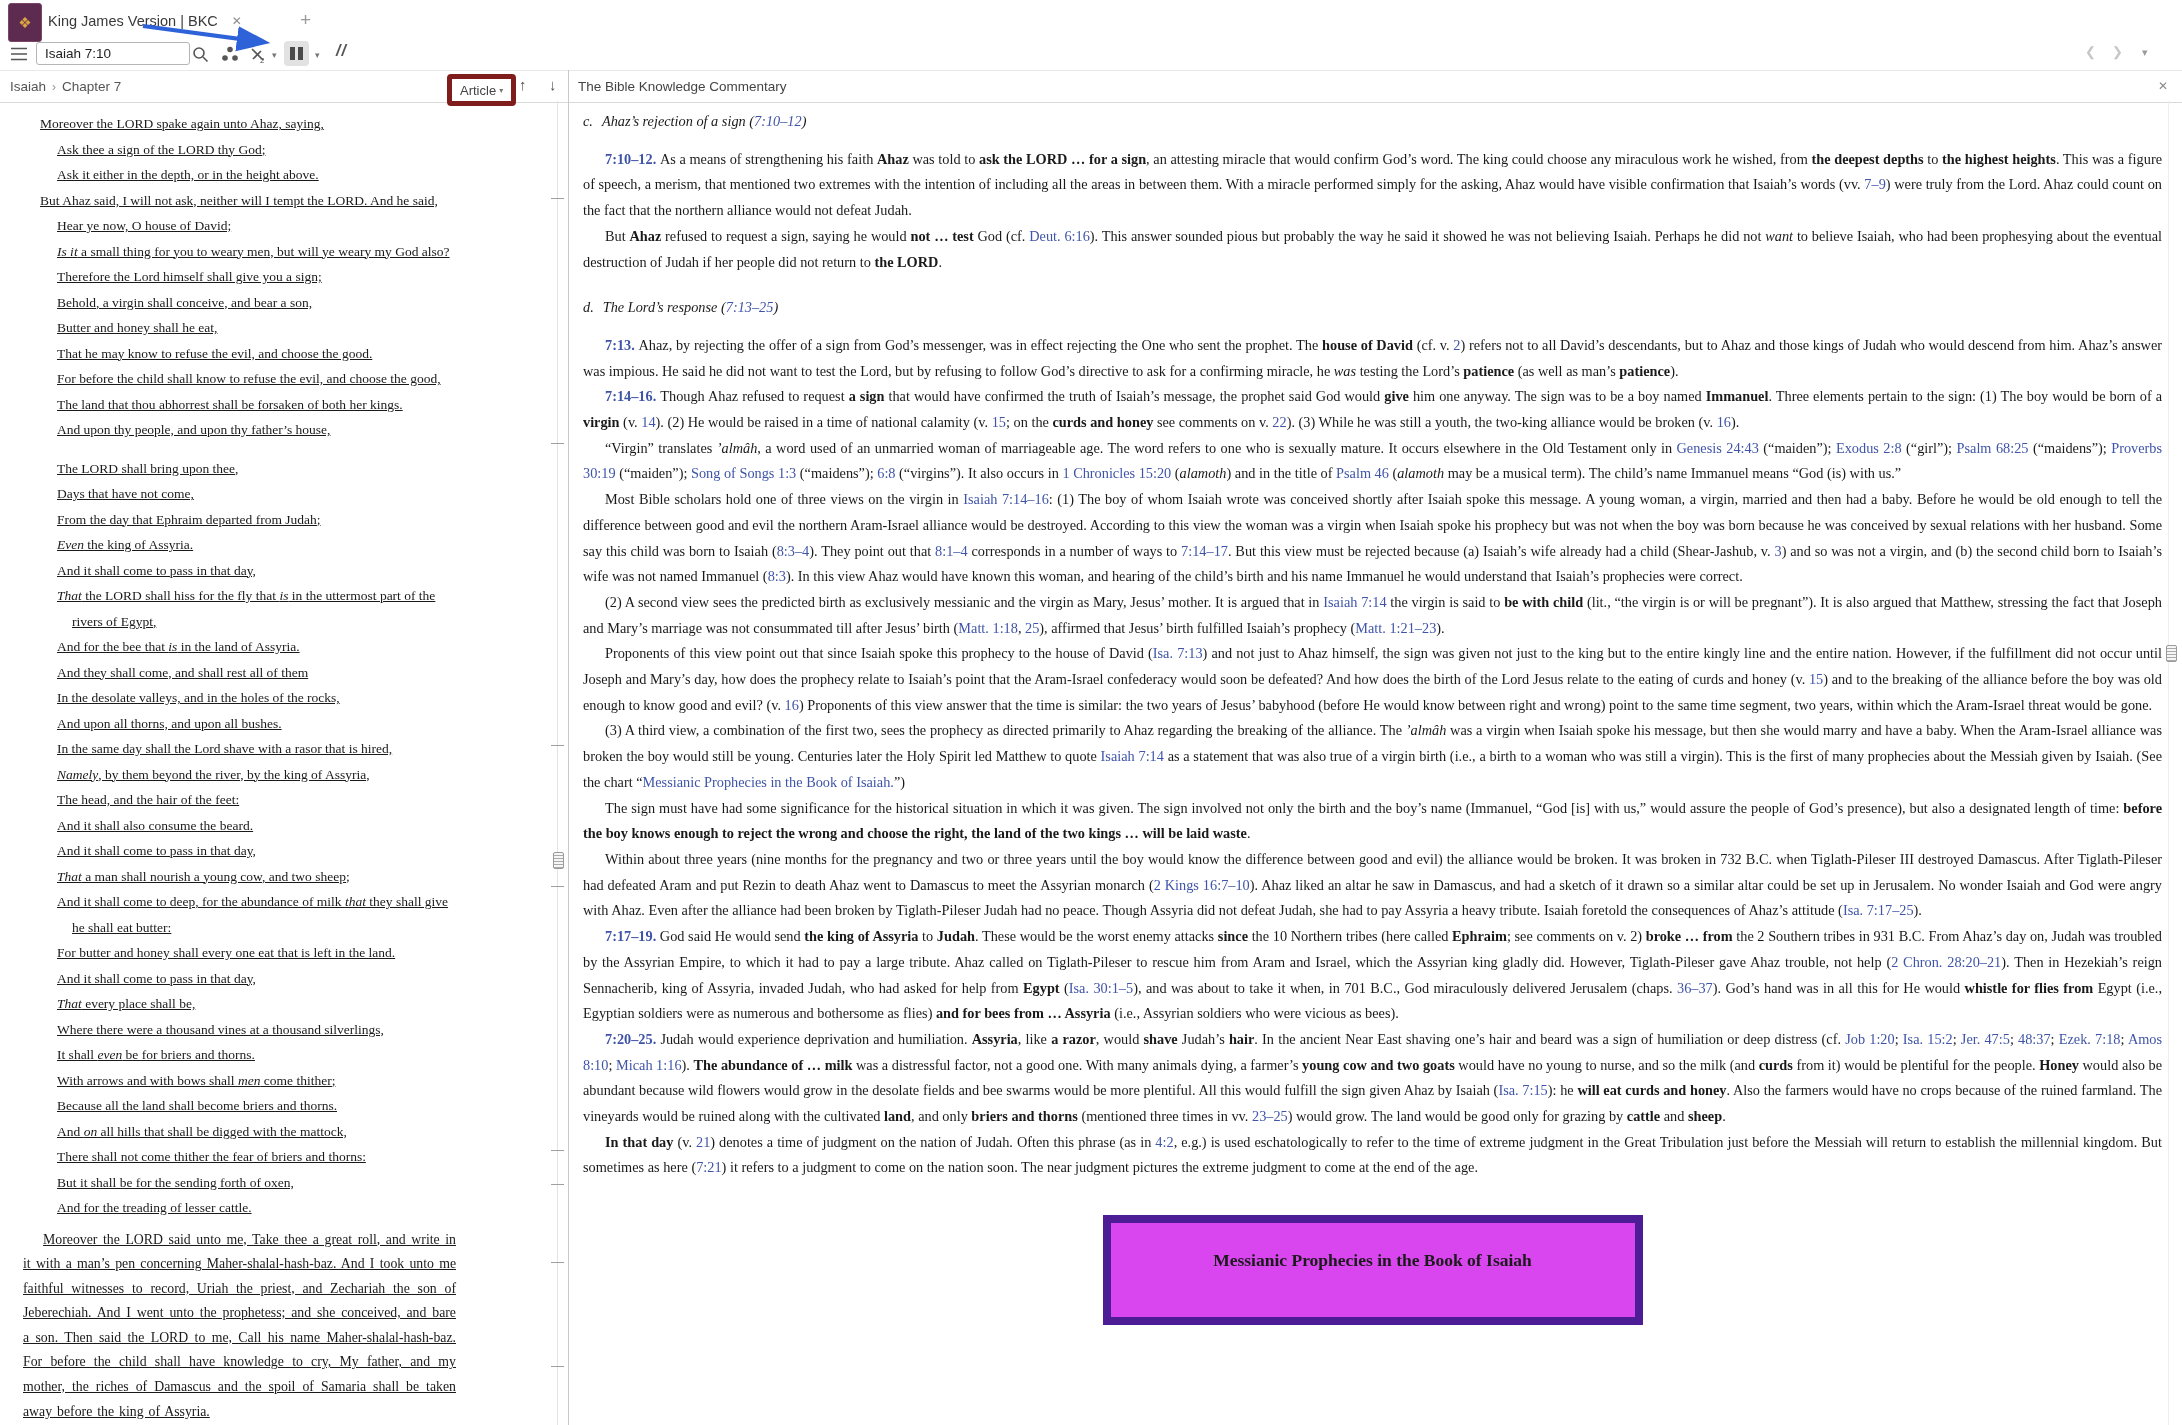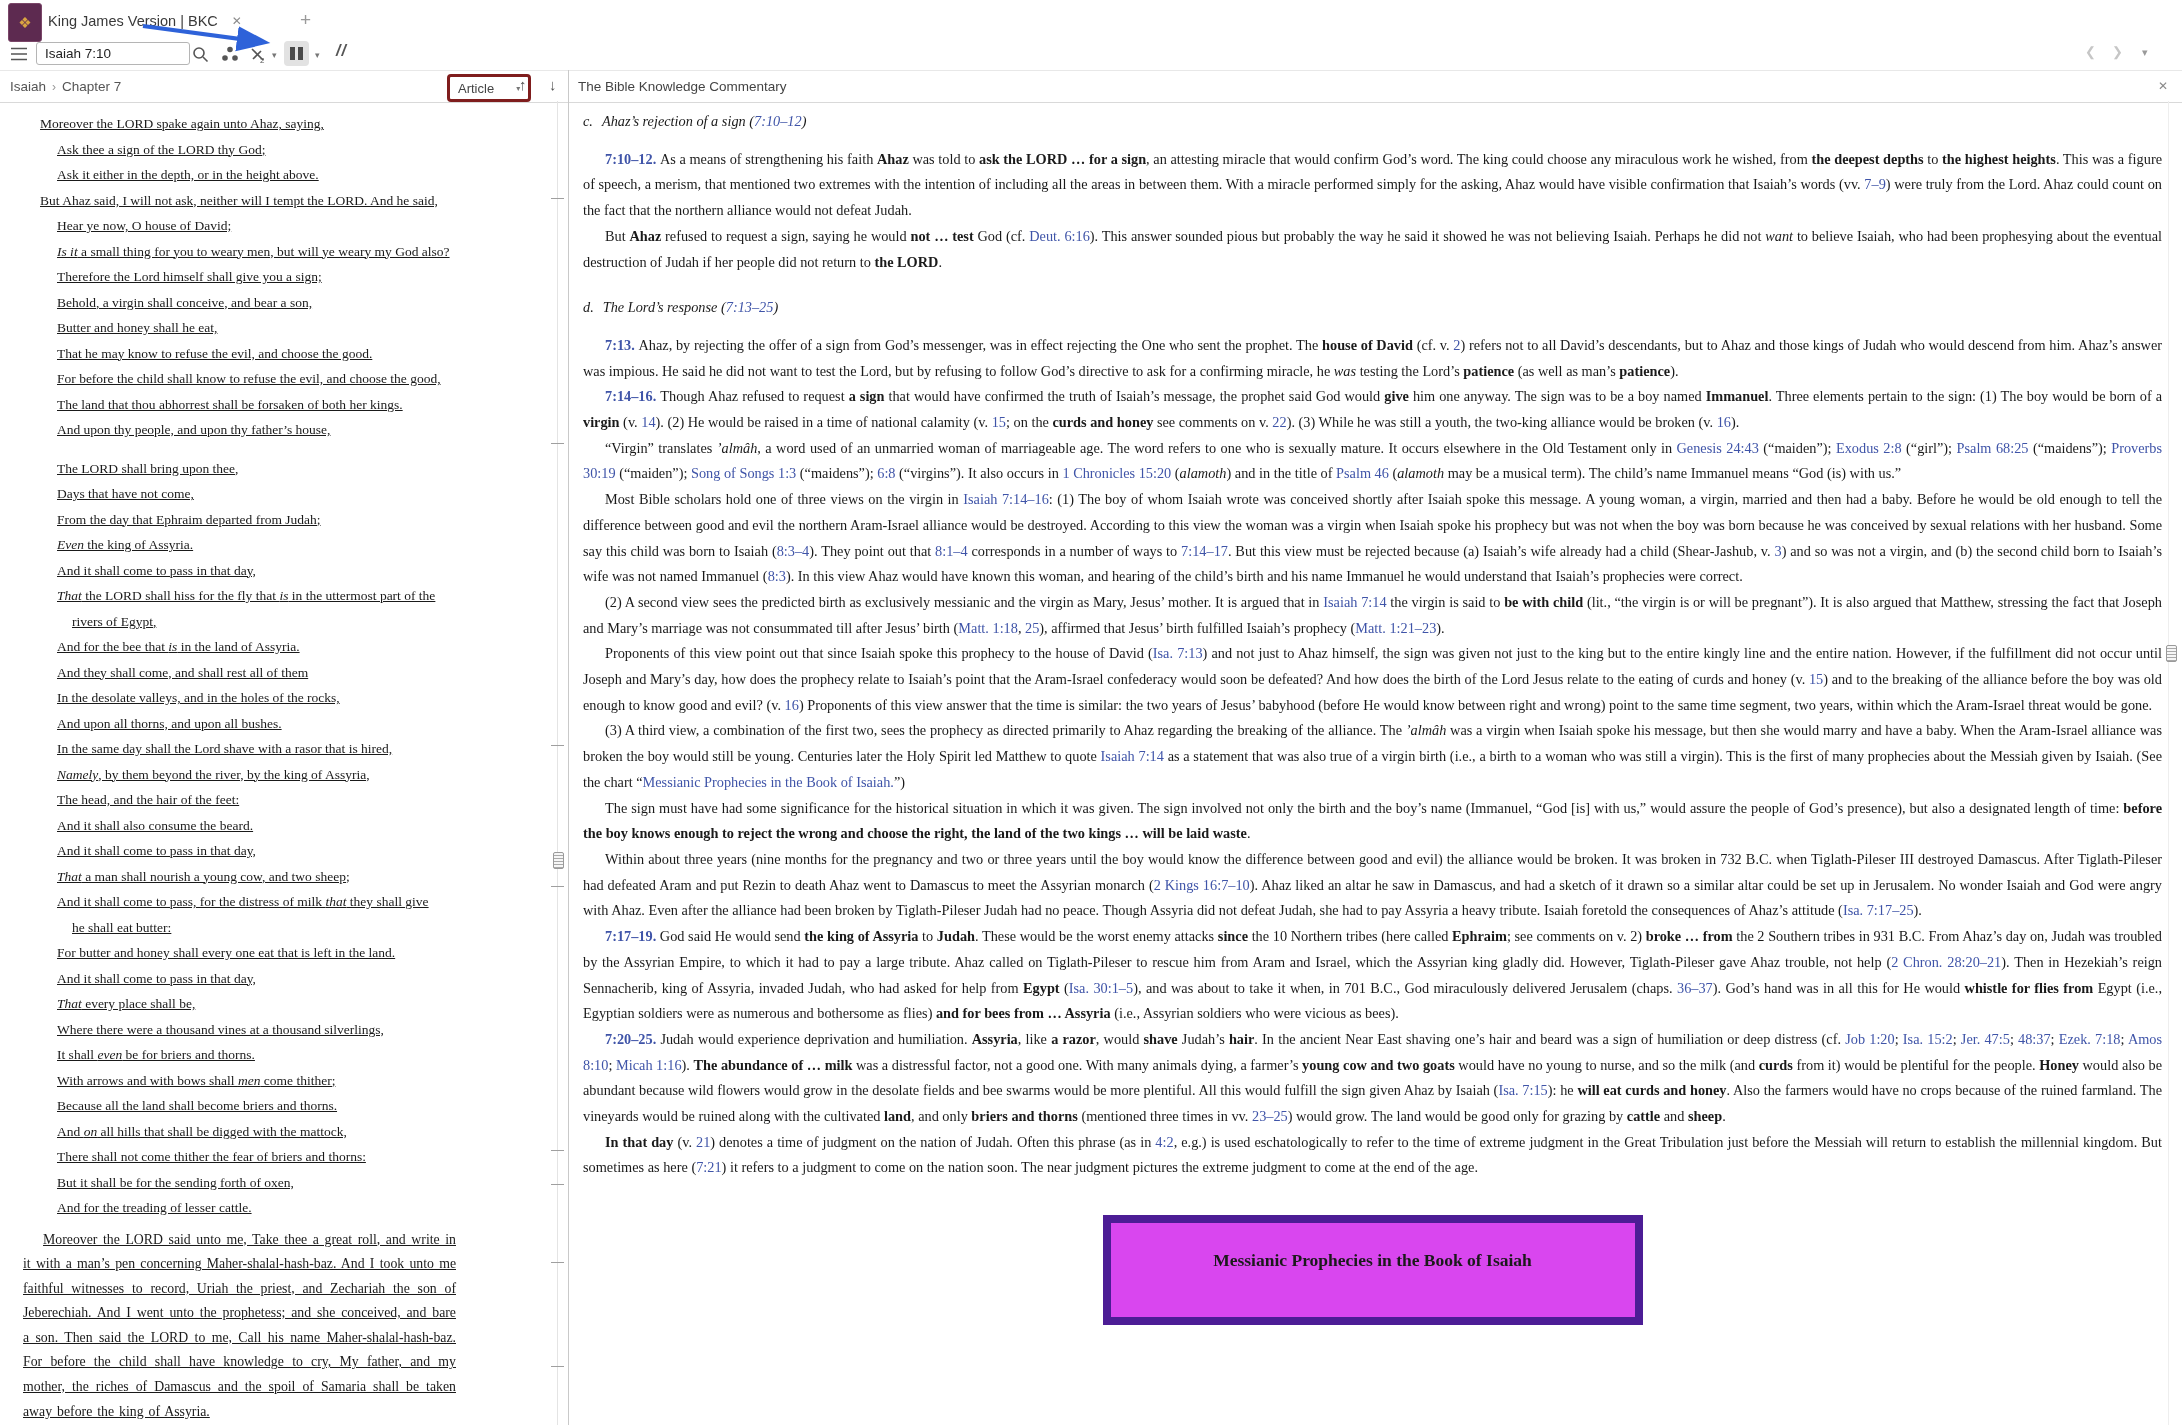--- a/index.html
+++ b/index.html
@@ -36,22 +36,22 @@
   .tb-nav{position:absolute;top:2px;font-size:13px;color:#c6c6c6;}
   .tb-navcaret{position:absolute;top:4px;font-size:11px;color:#9a9a9a;}
 
   .arrow-overlay{position:absolute;left:0;top:0;pointer-events:none;z-index:30;}
 
   
   .headers{position:absolute;left:0;top:70px;width:2182px;height:31px;border-top:1px solid #e8e8e8;
            border-bottom:1px solid #d9d9d9;font-size:13.5px;color:#555;}
   .crumb{position:absolute;left:10px;top:8px;}
   .crumb .sep{color:#999;margin:0 6px;font-size:12px;}
-  .article-btn{position:absolute;left:447px;top:3px;height:22px;border:3px solid #7f1d1d;border-radius:4px;
-               display:flex;align-items:center;padding:0 8px;gap:22px;color:#444;font-size:13px;background:#fff;}
+  .article-btn{position:absolute;left:447px;top:3px;height:22px;border:5px solid #7f1d1d;border-radius:4px;
+               display:flex;align-items:center;padding:0 8px;gap:3px;color:#444;font-size:13px;background:#fff;}
   .article-btn .car{font-size:8px;color:#777;}
   .uarr{position:absolute;left:519px;top:5px;font-size:15px;color:#555;}
   .darr{position:absolute;left:549px;top:5px;font-size:15px;color:#555;}
   .rhead-title{position:absolute;left:578px;top:8px;color:#444;}
   .rhead-close{position:absolute;left:2158px;top:8px;color:#8a8a8a;font-size:12px;}
 
   
   .vdivider{position:absolute;left:568px;top:70px;bottom:0;width:1px;background:#c9c9c9;}
   .lscroll-track{position:absolute;left:557px;top:101px;bottom:0;width:1px;background:#e4e4e4;}
   .rscroll-track{position:absolute;left:2168px;top:101px;bottom:0;width:1px;background:#eee;}
@@ -179,21 +179,21 @@
       <div class="vline ind1"><span>And for the bee that </span><span class="st-i">is</span><span> in the land of Assyria.</span></div>
       <div class="vline ind1"><span>And they shall come, and shall rest all of them</span></div>
       <div class="vline ind1"><span>In the desolate valleys, and in the holes of the rocks,</span></div>
       <div class="vline ind1"><span>And upon all thorns, and upon all bushes.</span></div>
       <div class="vline ind1"><span>In the same day shall the Lord shave with a rasor that is hired,</span></div>
       <div class="vline ind1"><span class="st-i">Namely</span><span>, by them beyond the river, by the king of Assyria,</span></div>
       <div class="vline ind1"><span>The head, and the hair of the feet:</span></div>
       <div class="vline ind1"><span>And it shall also consume the beard.</span></div>
       <div class="vline ind1"><span>And it shall come to pass in that day,</span></div>
       <div class="vline ind1"><span class="st-i">That</span><span> a man shall nourish a young cow, and two sheep;</span></div>
-      <div class="vline ind1"><span>And it shall come to pass, for the distress of milk </span><span class="st-i">that</span><span> they shall give</span></div>
+      <div class="vline ind1"><span>And it shall come to deep, for the abundance of milk </span><span class="st-i">that</span><span> they shall give</span></div>
       <div class="vline ind2"><span>he shall eat butter:</span></div>
       <div class="vline ind1"><span>For butter and honey shall every one eat that is left in the land.</span></div>
       <div class="vline ind1"><span>And it shall come to pass in that day,</span></div>
       <div class="vline ind1"><span class="st-i">That</span><span> every place shall be,</span></div>
       <div class="vline ind1"><span>Where there were a thousand vines at a thousand silverlings,</span></div>
       <div class="vline ind1"><span>It shall </span><span class="st-i">even</span><span> be for briers and thorns.</span></div>
       <div class="vline ind1"><span>With arrows and with bows shall </span><span class="st-i">men</span><span> come thither;</span></div>
       <div class="vline ind1"><span>Because all the land shall become briers and thorns.</span></div>
       <div class="vline ind1"><span>And </span><span class="st-i">on</span><span> all hills that shall be digged with the mattock,</span></div>
       <div class="vline ind1"><span>There shall not come thither the fear of briers and thorns:</span></div>

